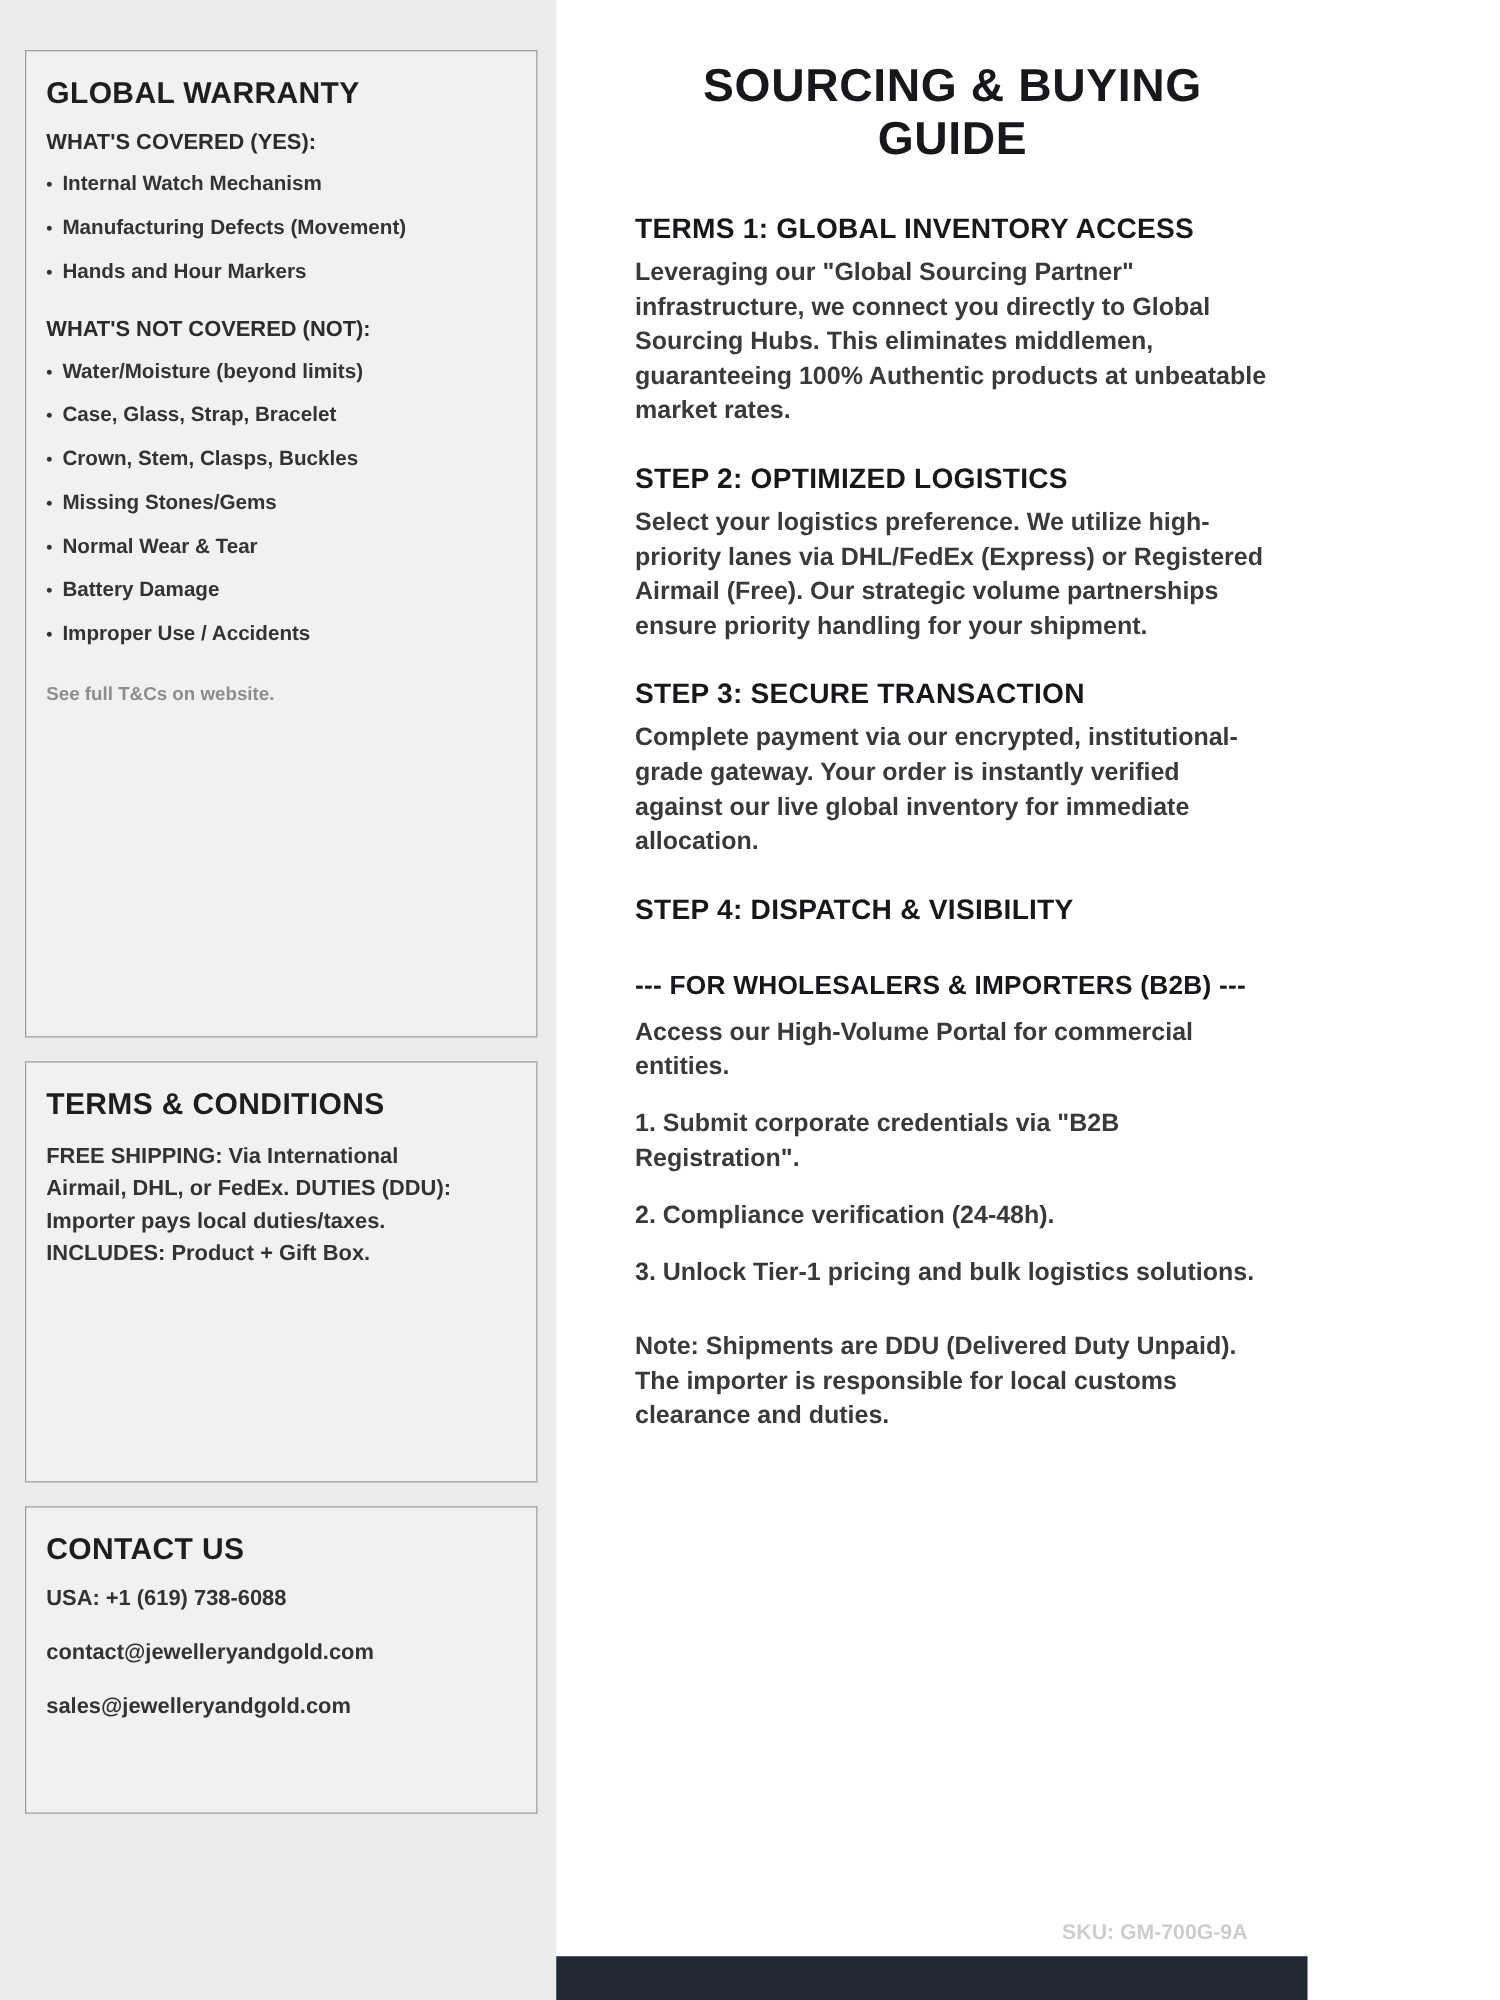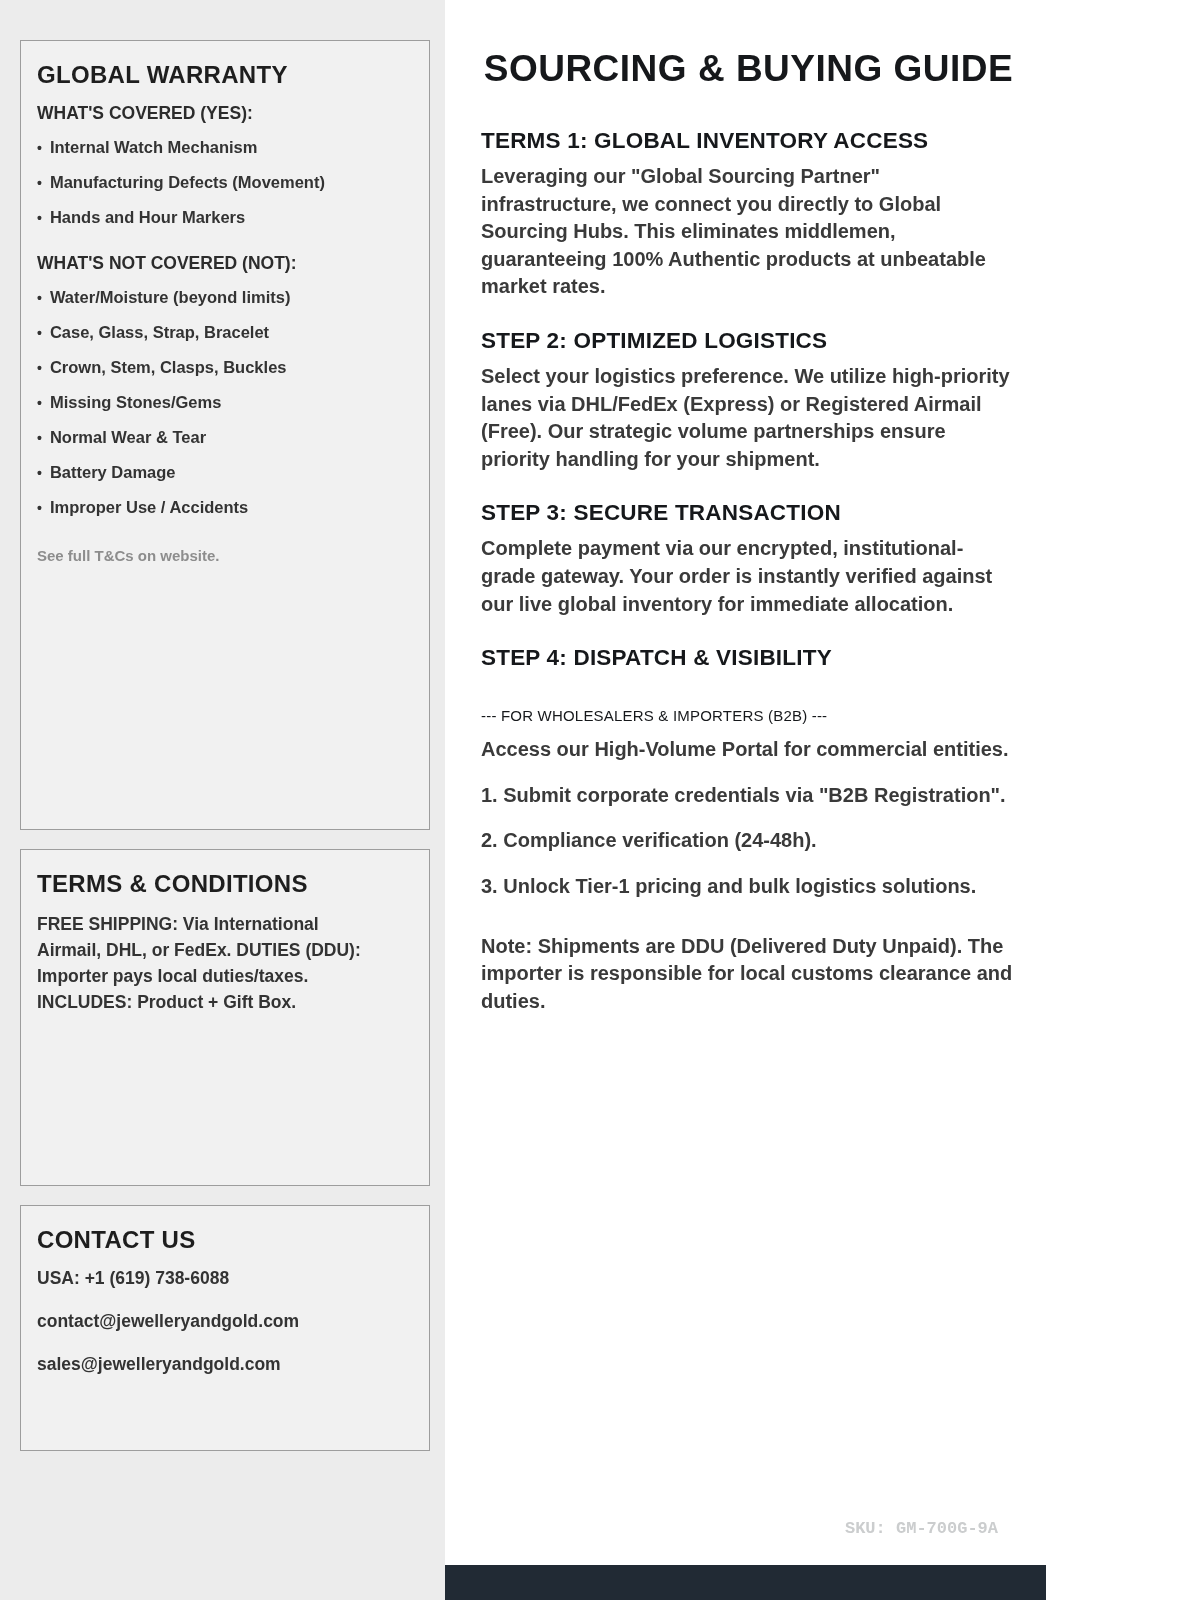--- a/index.html
+++ b/index.html
@@ -83,21 +83,21 @@
   .contact-line {
     font-size: 17.5px;
     font-weight: 700;
     color: #333333;
     margin: 0 0 22px 0;
   }
   
   .main {
     flex: 1;
     box-sizing: border-box;
-    padding: 48px 30px 0 36px;
+    padding: 48px 30px 0 63px;
     position: relative;
   }
   .main-title {
     text-align: center;
     font-size: 37px;
     font-weight: 800;
     letter-spacing: 0.5px;
     color: #16181b;
     margin: 0 0 38px 0;
   }
@@ -111,43 +111,42 @@
   }
   .step-body {
     font-size: 20px;
     font-weight: 600;
     color: #3a3a3a;
     line-height: 1.38;
     margin: 0;
   }
   .b2b { max-width: 610px; margin-top: 36px; }
   .b2b-heading {
-    font-size: 15px;
-    font-weight: 400;
+    font-size: 21px;
+    font-weight: 700;
     color: #16181b;
     margin: 0 0 12px 0;
     letter-spacing: 0.2px;
   }
   .b2b p {
     font-size: 20px;
     font-weight: 600;
     color: #3a3a3a;
     line-height: 1.38;
     margin: 0 0 18px 0;
     max-width: 560px;
   }
   .b2b .note { margin-top: 32px; max-width: 545px; }
   .sku {
     position: absolute;
     right: 48px;
-    bottom: 62px;
+    bottom: 44px;
     font-size: 17px;
     font-weight: 700;
     color: #cbcdce;
-    font-family: Liberation Mono, monospace;
   }
   .bottom-bar {
     position: absolute;
     left: 445px;
     right: 0;
     bottom: 0;
     height: 35px;
     background: #212a34;
   }
 </style>

